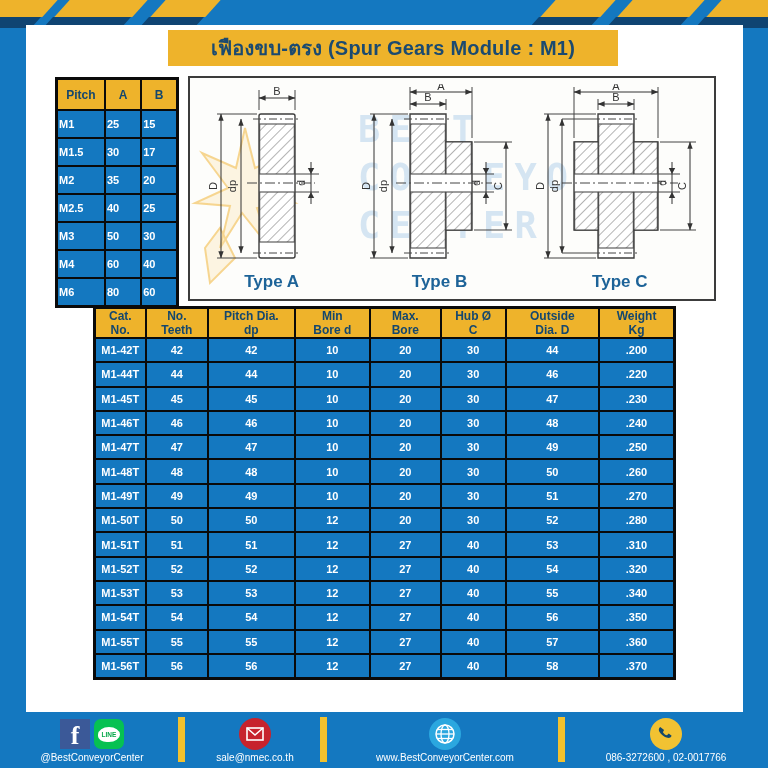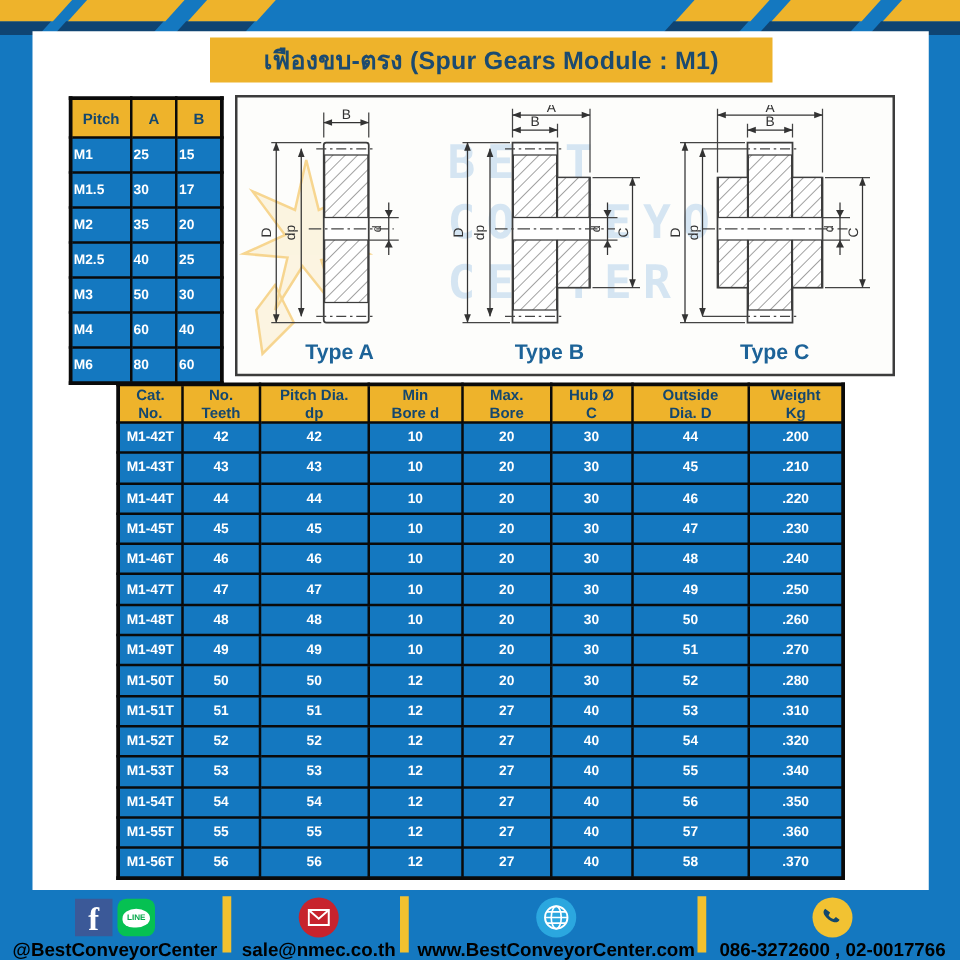--- a/index.html
+++ b/index.html
@@ -27,21 +27,21 @@
   .drawing{display:flex;flex-direction:column;align-items:center;}
   .type-label{margin-top:-4px;color:#1d6398;font-weight:bold;font-size:17px;}
   
   .main-wrap{position:absolute;left:67px;top:281px;width:583px;}
   .main-table{width:583px;border:3px solid #0a0a0a;table-layout:fixed;}
   .main-table th{background:#eeb32b;color:#14476e;font-size:12px;font-weight:bold;height:28px;border:2px solid #0a0a0a;text-align:center;padding:0 13px;}
   .main-table td{background:#1478c0;color:#fff;font-size:11px;font-weight:bold;height:22.3px;border:2px solid #0a0a0a;text-align:center;padding:0;}
   
   .footer{position:absolute;left:0;top:712px;width:768px;height:56px;background:#1478c0;z-index:4;}
   .fgroup{position:absolute;display:flex;flex-direction:column;align-items:center;gap:2px;}
-  .fgroup .flabel{color:#000000;font-weight:bold;font-size:15px;white-space:nowrap;}
+  .fgroup .flabel{color:#ffffff;font-weight:normal;font-size:10px;white-space:nowrap;}
   .icon-row{display:flex;align-items:center;gap:4px;height:32px;}
   .divider{position:absolute;top:5px;width:7px;height:45px;background:#f2c12e;}
   .icon-fb{width:30px;height:30px;background:#3b5998;color:#fff;font-family:"Liberation Serif",serif;font-weight:bold;font-size:26px;display:flex;align-items:flex-end;justify-content:center;line-height:26px;}
   .icon-line{width:30px;height:30px;background:#06c152;border-radius:7px;display:flex;align-items:center;justify-content:center;}
   .icon-line .bubble{width:22px;height:15px;background:#fff;border-radius:50% 50% 50% 40%;display:flex;align-items:center;justify-content:center;color:#06a84a;font-size:6.5px;font-weight:bold;}
   .icon-circle{width:32px;height:32px;border-radius:50%;display:flex;align-items:center;justify-content:center;}
   .c-red{background:#c7232d;}
   .c-blue{background:#2ba7df;}
   .c-yellow{background:#f2c232;}
 </style>
@@ -311,30 +311,20 @@
               <td>M1-42T</td>
               <td>42</td>
               <td>42</td>
               <td>10</td>
               <td>20</td>
               <td>30</td>
               <td>44</td>
               <td>.200</td>
             </tr>
             <tr>
-              <td>M1-43T</td>
-              <td>43</td>
-              <td>43</td>
-              <td>10</td>
-              <td>20</td>
-              <td>30</td>
-              <td>45</td>
-              <td>.210</td>
-            </tr>
-            <tr>
               <td>M1-44T</td>
               <td>44</td>
               <td>44</td>
               <td>10</td>
               <td>20</td>
               <td>30</td>
               <td>46</td>
               <td>.220</td>
             </tr>
             <tr>

